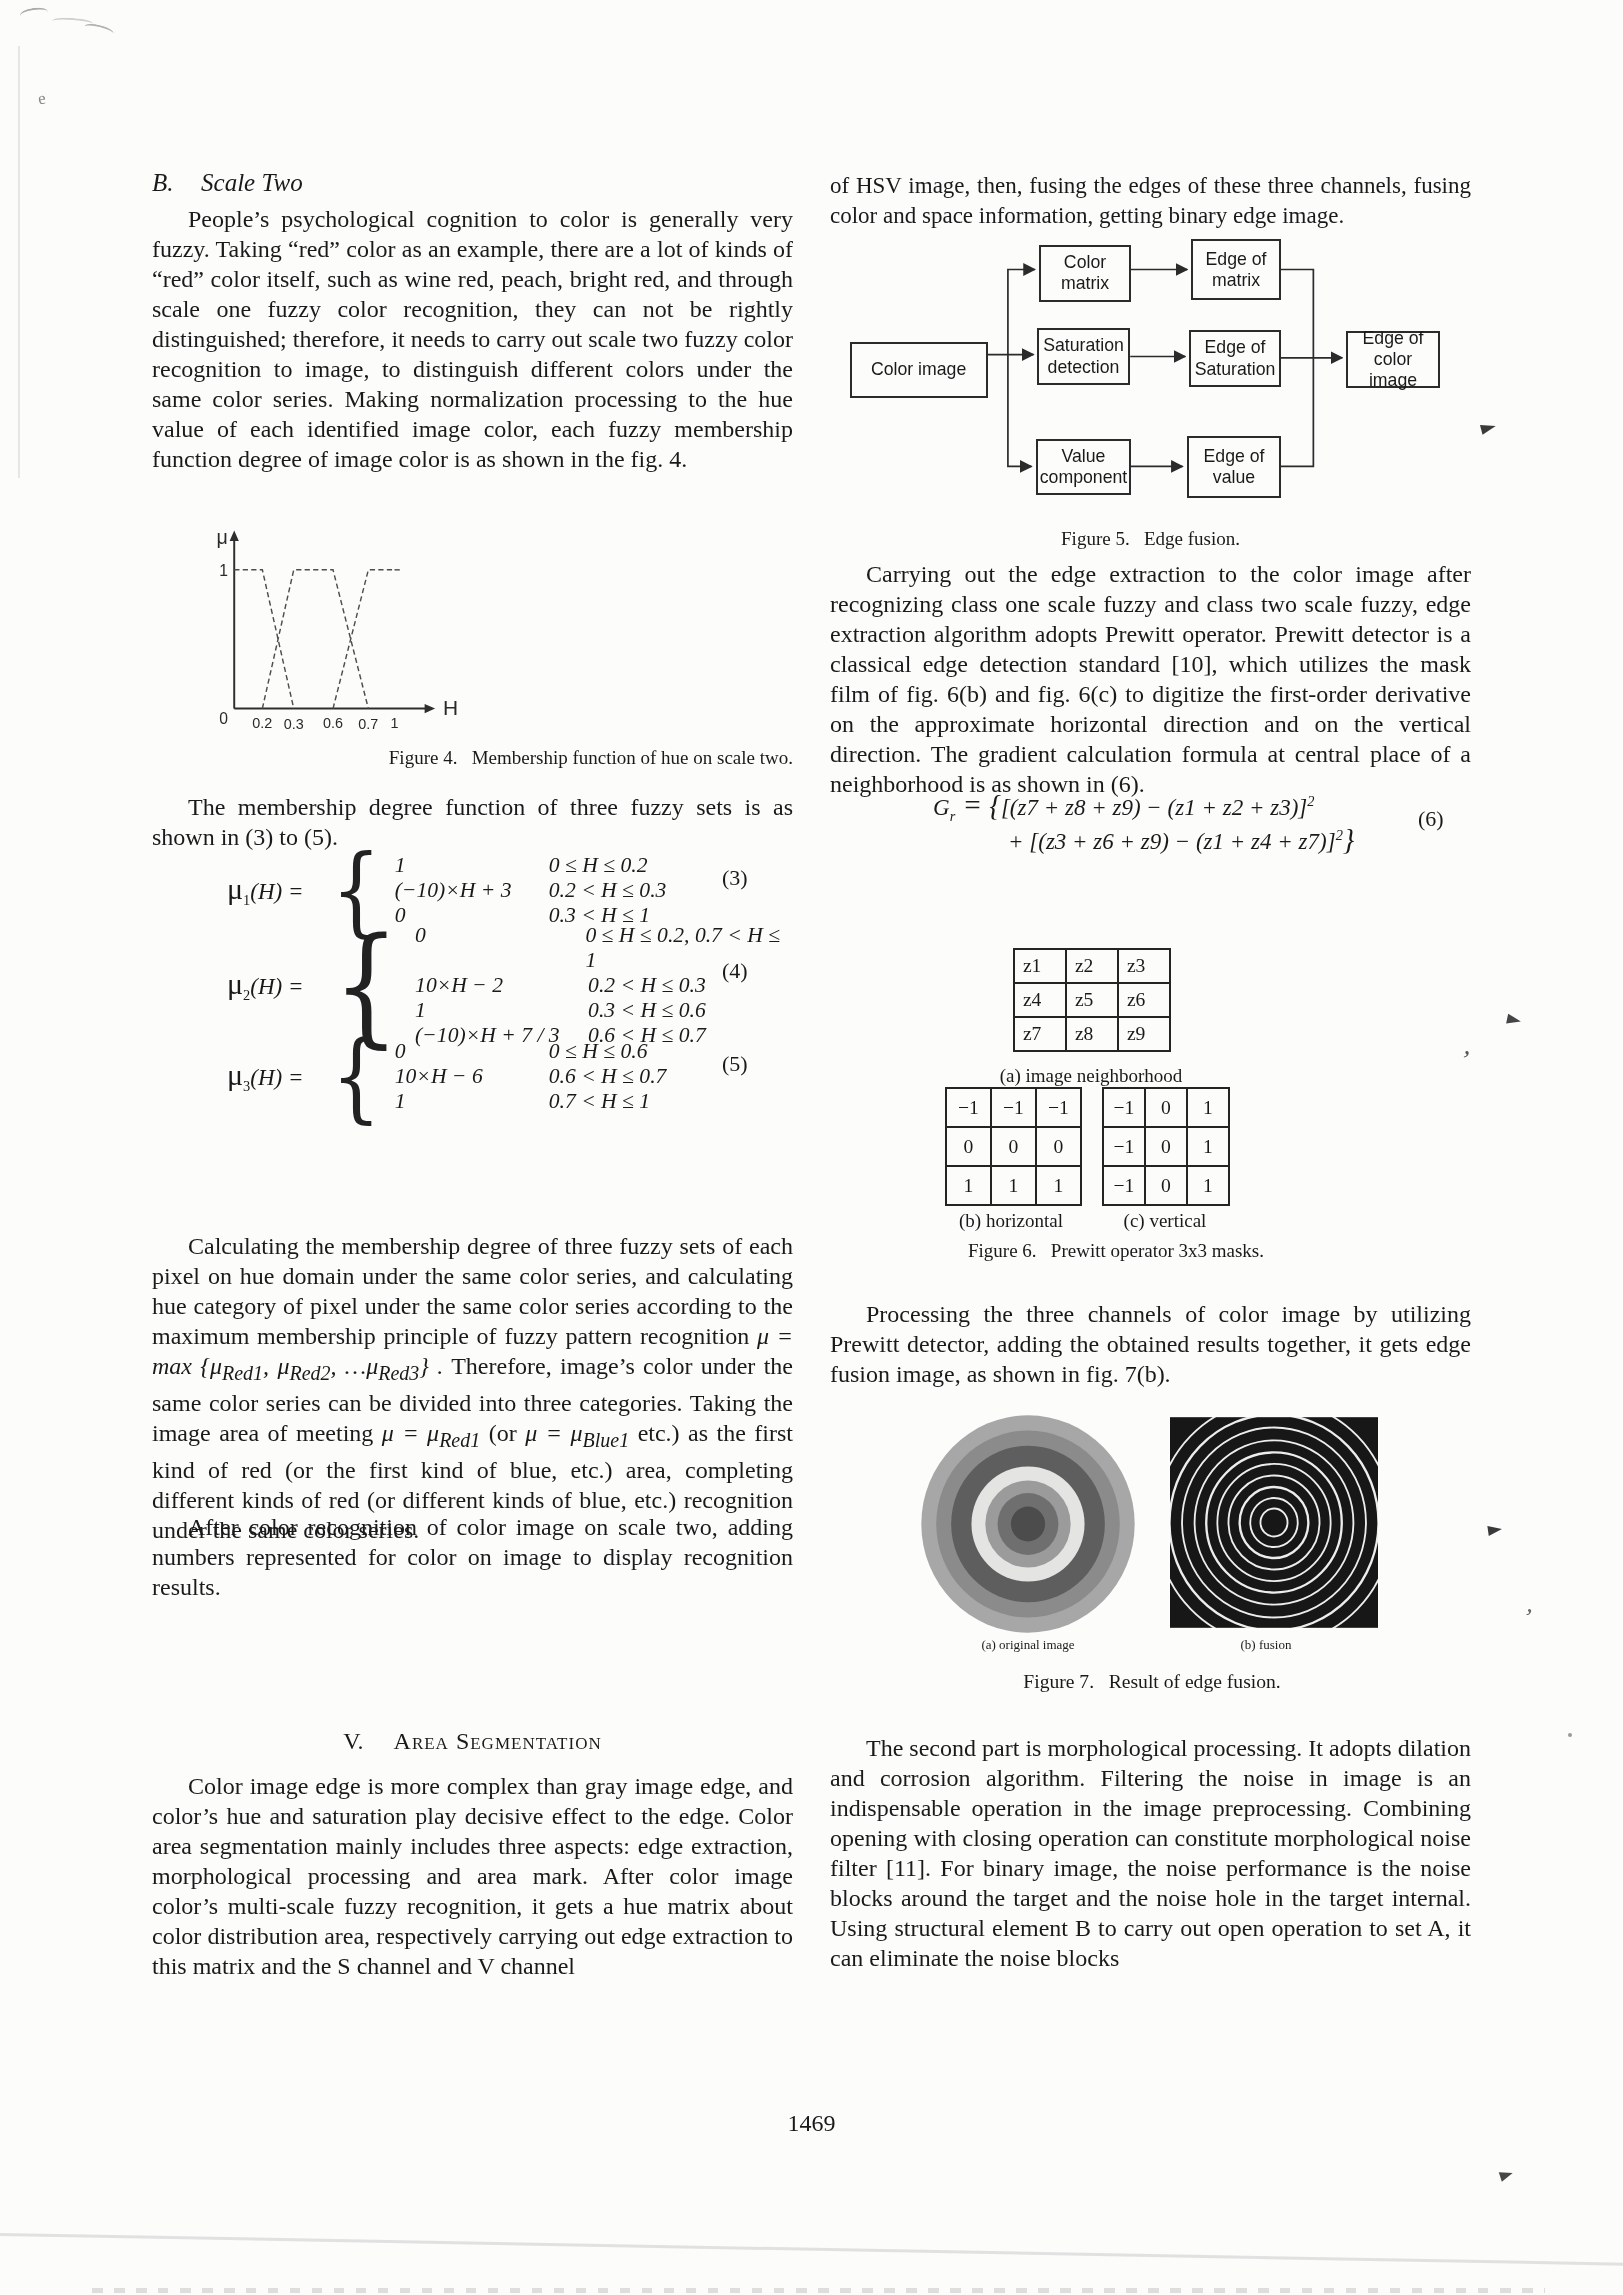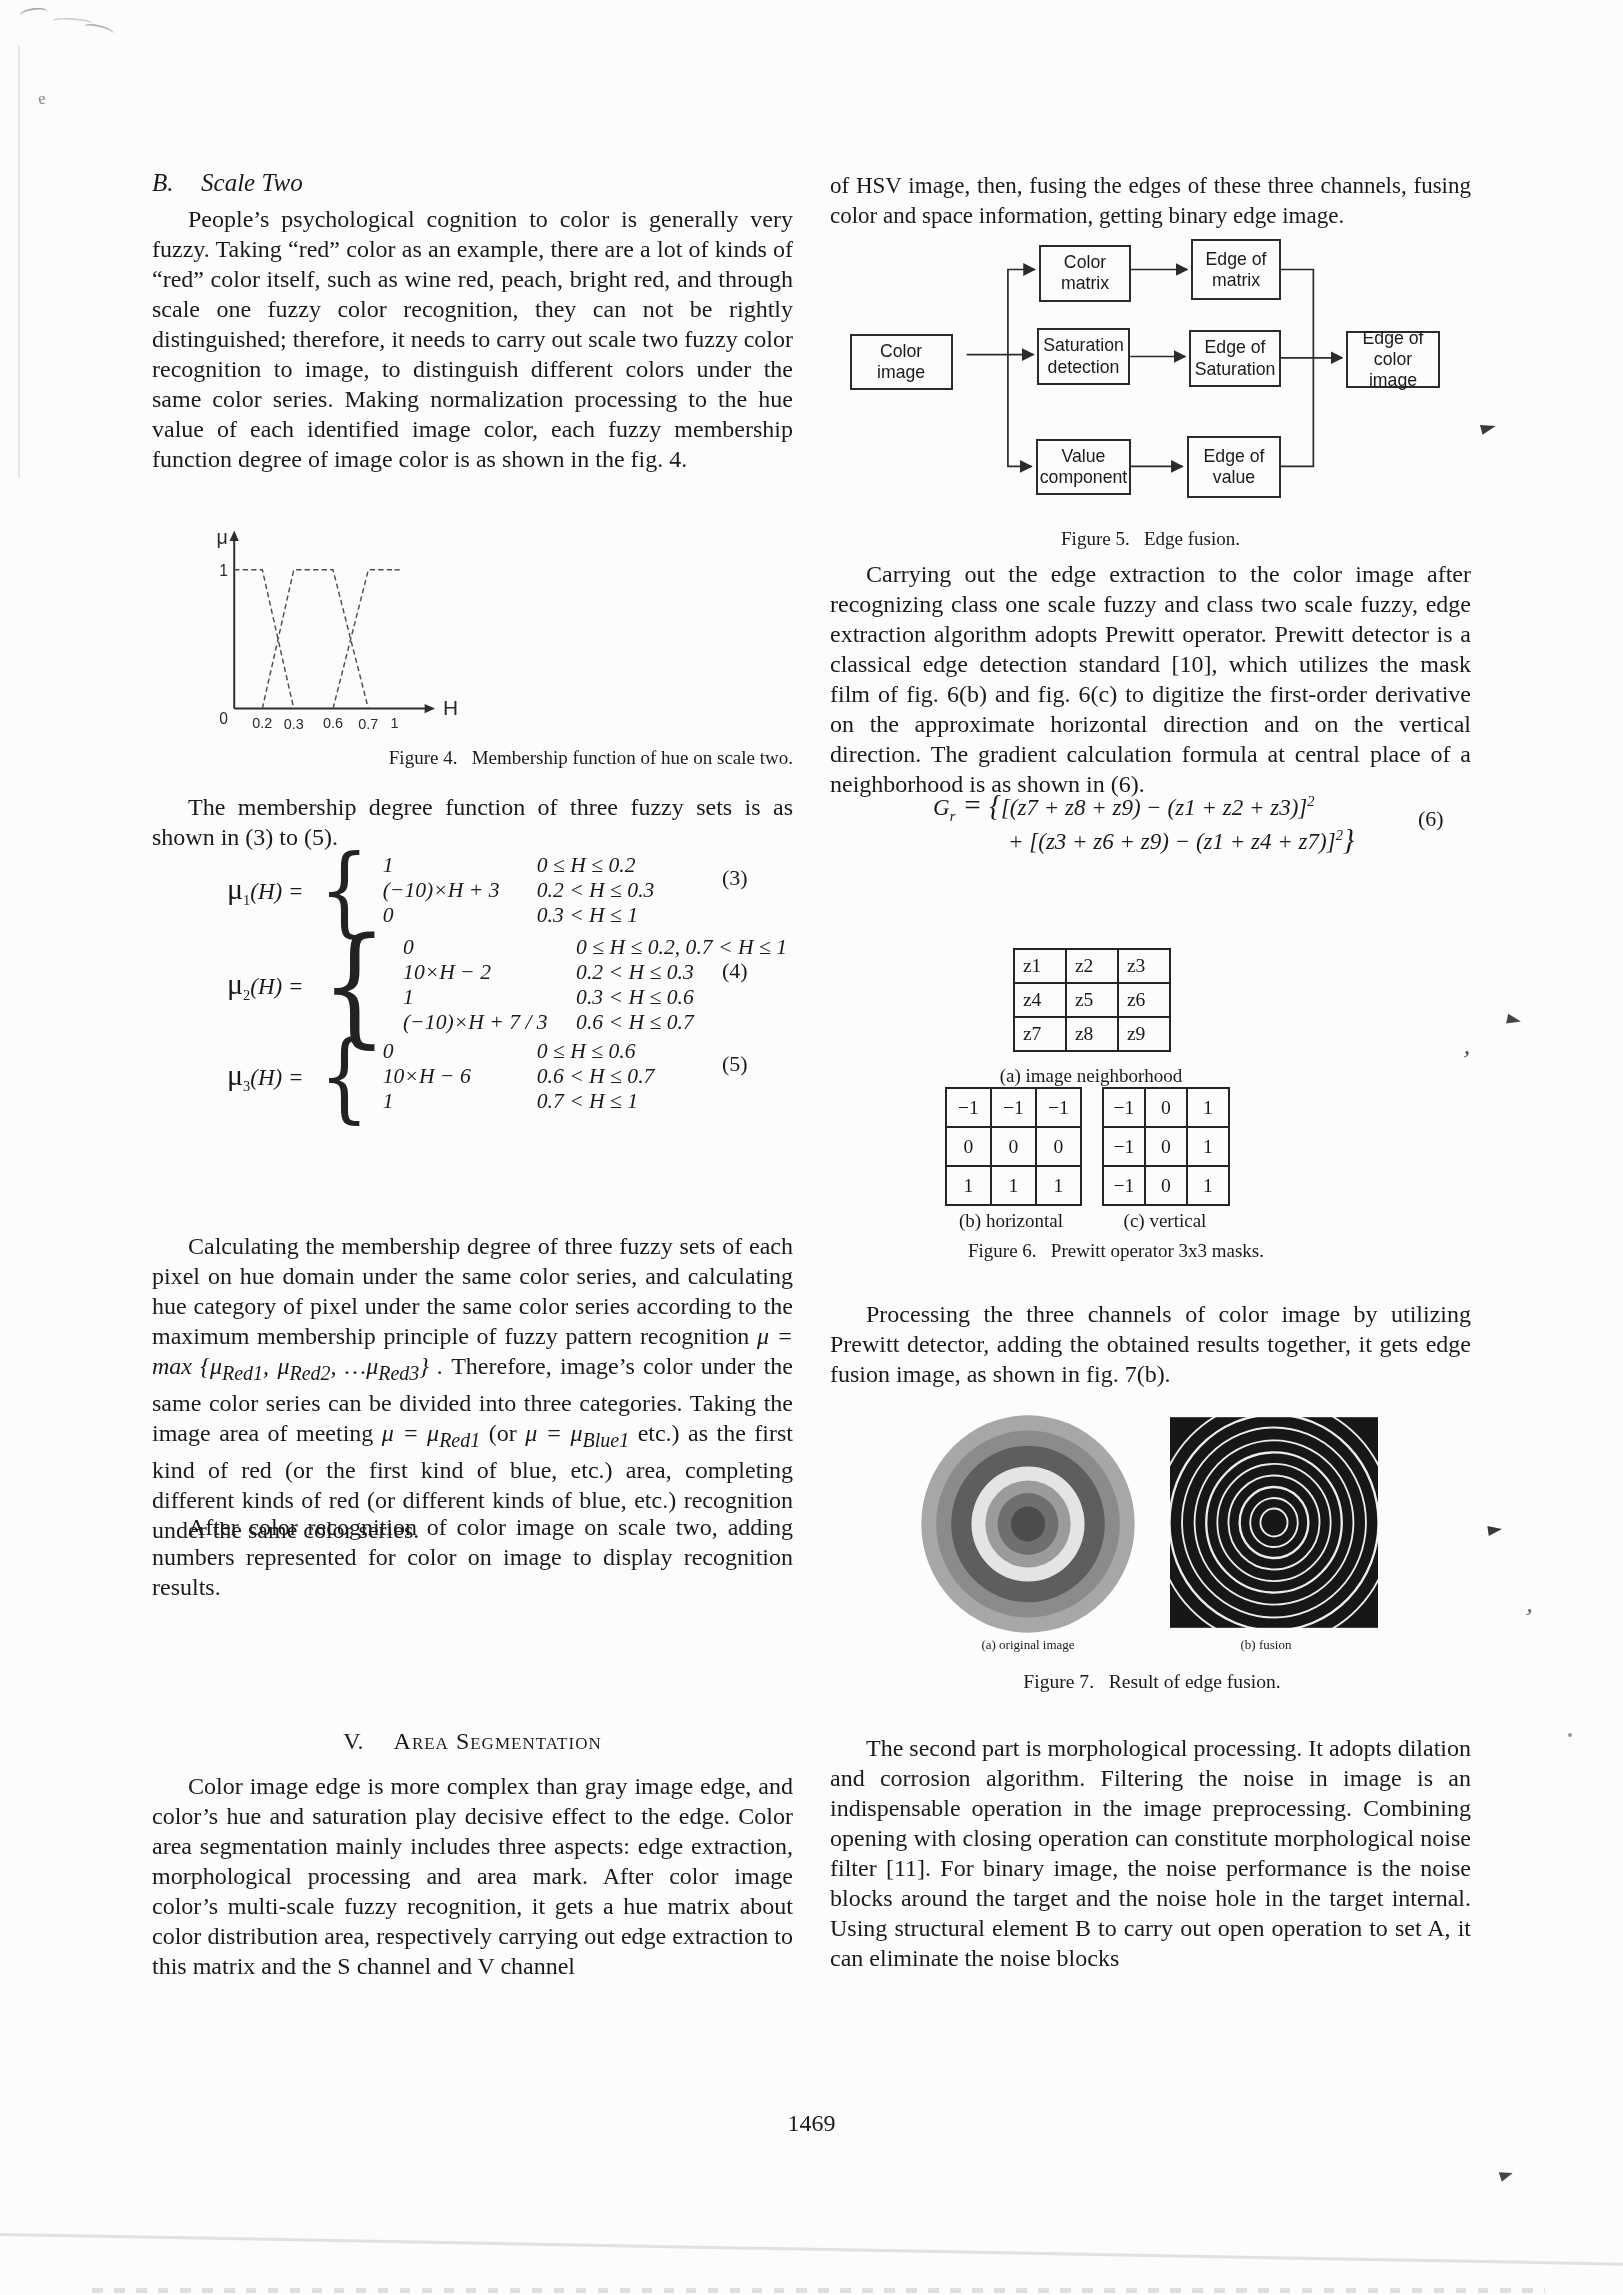--- a/index.html
+++ b/index.html
@@ -40,21 +40,21 @@
   .rp2{top:559px;font-size:23.6px;line-height:26px}
   .req6{top:789px;height:111px;font-size:23px}
   .rfig6{top:948px;height:314px}
   .rp3{top:1299px}
   .rfig7{top:1414px;height:295px}
   .rp4{top:1733px;line-height:29px}
 
   
   .equation{position:absolute;width:100%}
   .eq-body{display:flex;align-items:center;margin-left:75px}
-  .eq-lhs{font-size:23px;font-style:italic;white-space:nowrap;margin-right:9px}
+  .eq-lhs{font-size:23px;font-style:italic;white-space:nowrap;margin-right:21px}
   .eq-lhs .mu{font-size:30px;font-style:normal}
   .eq-lhs sub{font-size:14.4px;font-style:normal}
   .brace{font-family:"DejaVu Serif",serif;line-height:1;font-weight:300;color:#222;
          transform:scaleX(.8);margin-right:7.9px}
   .leq3 .brace,.leq5 .brace{font-size:98px}
   .leq4 .brace{font-size:130px}
   .cases{display:flex;flex-direction:column;font-size:21.6px;line-height:25px;font-style:italic}
   .case-row{display:flex}
   .case-val{width:154px}
   .leq4 .case-val{width:173px}
@@ -70,21 +70,21 @@
   .req6 .eq-num{left:588px;top:17px}
 
   
   .lfig4 svg{position:absolute;left:0;top:0}
 
   
   .fig5-wrap{position:relative;width:641px;height:275px}
   .f5box{position:absolute;border:2px solid #2b2b2b;background:#fcfcfb;display:flex;
          align-items:center;justify-content:center;text-align:center;
          font-family:"Liberation Sans",sans-serif;font-size:17.7px;line-height:1.2;padding:2.6px}
-  .f5-colorimage{left:19.6px;top:98px;width:103px;height:56px}
+  .f5-colorimage{left:19.6px;top:106px;width:138px;height:56px}
   .f5-colormatrix{left:209px;top:8.5px;width:92px;height:57px}
   .f5-saturation{left:207px;top:92px;width:93px;height:57px}
   .f5-value{left:206px;top:203px;width:95px;height:56px}
   .f5-edgematrix{left:361px;top:3.3px;width:90px;height:61px}
   .f5-edgesaturation{left:359px;top:94px;width:92px;height:57px}
   .f5-edgevalue{left:357px;top:200px;width:94px;height:62px}
   .f5-edgecolorimage{left:516px;top:95px;width:94px;height:57px}
   .fig5-arrows{position:absolute;left:0;top:0}
 
   

